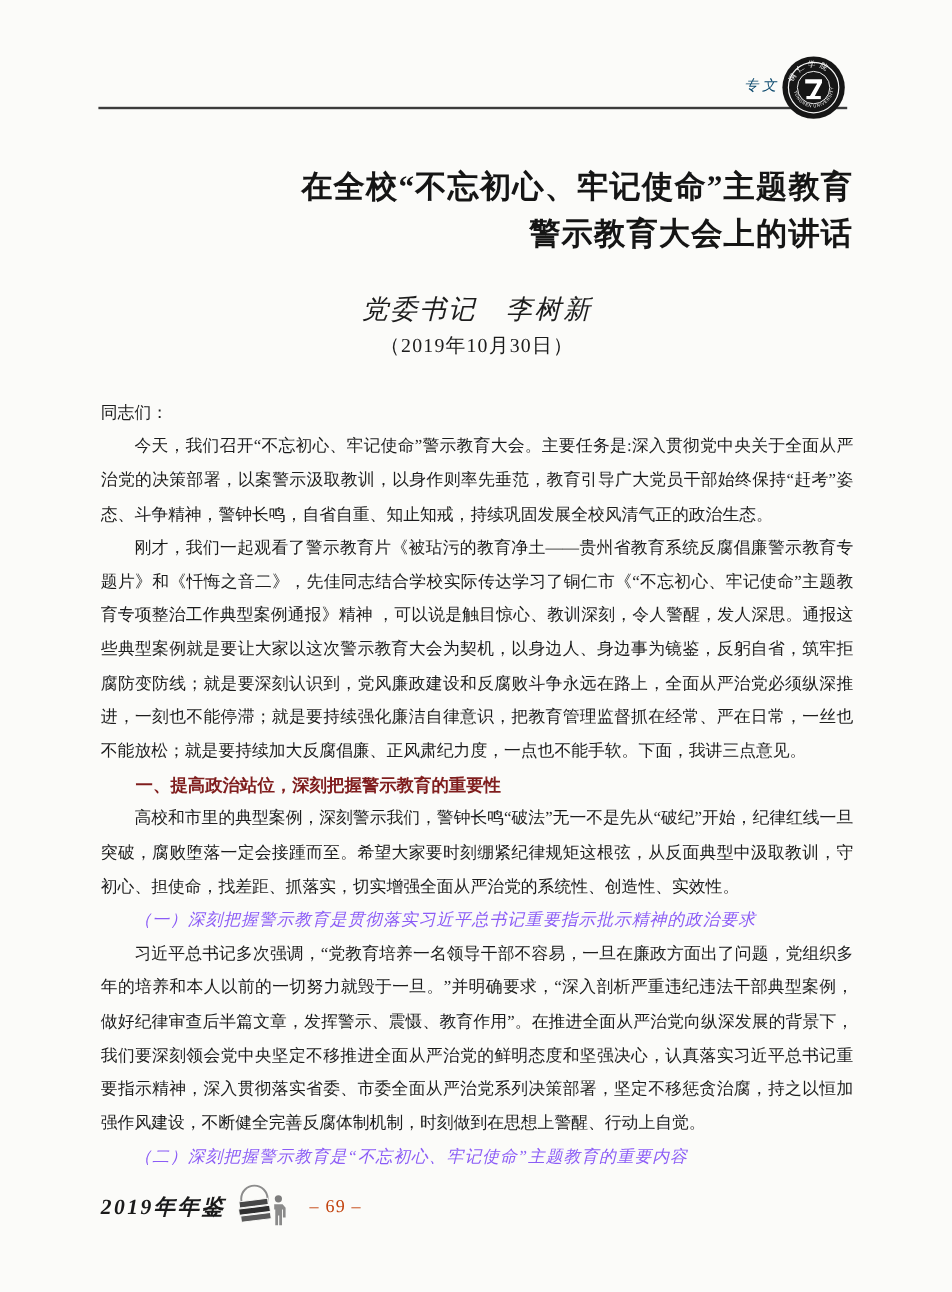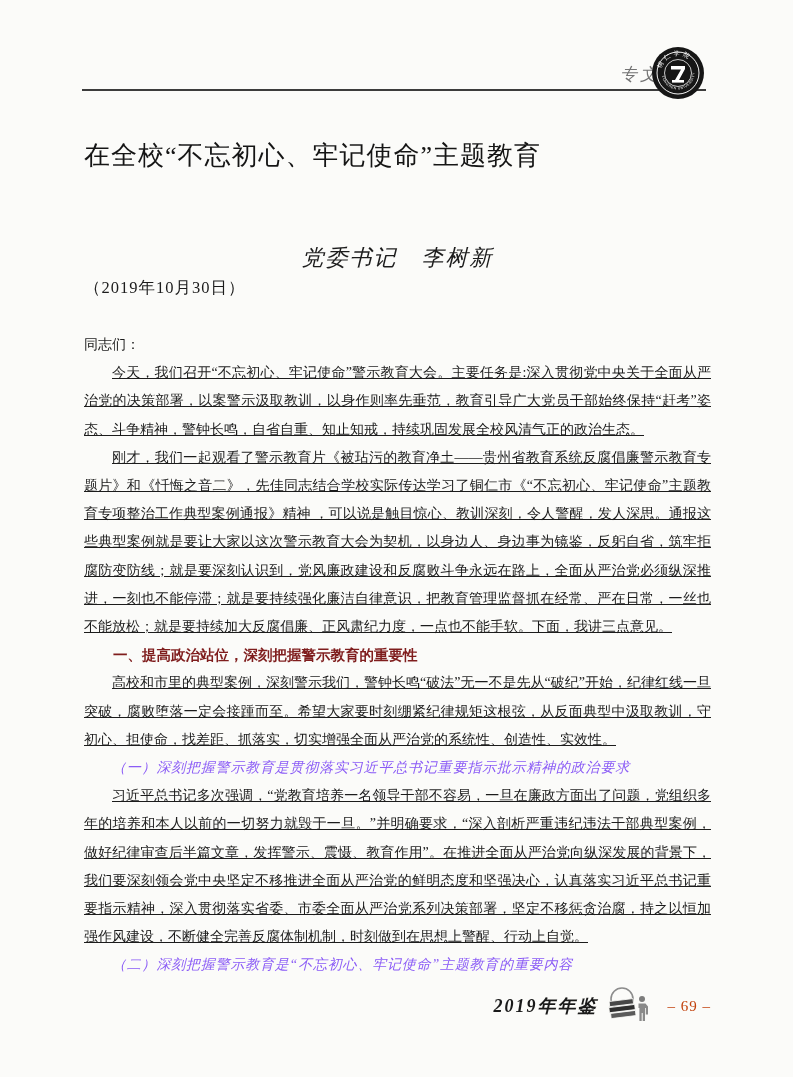--- a/index.html
+++ b/index.html
@@ -11,61 +11,61 @@
   }
   .page{position:absolute;inset:0;}
 
   
   .header-rule{
     position:absolute;left:82px;top:89px;width:624px;height:2px;
     background:#3c3c3c;
   }
   .category-label{
     position:absolute;left:620px;top:63px;
-    font-size:17px;font-style:italic;letter-spacing:3px;color:#737373;
+    font-size:12px;font-style:italic;letter-spacing:3px;color:#0c4a6e;
   }
   .seal{position:absolute;left:651px;top:45px;width:54px;height:56px;}
 
   
   .doc-title{
     position:absolute;left:84px;top:136px;width:627px;
-    text-align:left;font-weight:normal;font-size:26px;line-height:39px;
+    text-align:right;font-weight:bold;font-size:26px;line-height:39px;
     letter-spacing:1px;color:#151515;
   }
   .byline{
     position:absolute;left:84px;top:243px;width:627px;
     text-align:center;font-size:22px;font-style:italic;letter-spacing:2px;
   }
   .pub-date{
     position:absolute;left:84px;top:277px;width:627px;
-    text-align:left;font-size:16.5px;letter-spacing:1px;
+    text-align:center;font-size:16.5px;letter-spacing:1px;
   }
 
   
   .content{
     position:absolute;left:84px;top:331px;width:627px;height:652px;
     overflow:hidden;
     font-size:14px;line-height:28.2px;text-align:justify;
   }
   .content p{margin:0;}
-  .para{text-indent:2em;text-decoration:underline;}
+  .para{text-indent:2em;}
   .salutation{text-indent:0;}
   .section-heading{
     text-indent:2em;font-weight:bold;font-size:14.5px;
     font-family:"Liberation Sans","DejaVu Sans",sans-serif;
     color:#7f1d1d;
   }
   .sub-heading{
     text-indent:2em;font-style:italic;letter-spacing:0.8px;color:#8b5cf6;
   }
 
   
   .footer{
     position:absolute;left:84px;top:986px;width:627px;height:40px;
-    display:flex;justify-content:flex-end;align-items:center;gap:7px;
+    display:flex;align-items:center;gap:7px;
   }
   .yearbook-label{
     font-size:18px;font-weight:bold;font-style:italic;letter-spacing:2px;
     color:#1a1a1a;
   }
   .mascot{width:46px;height:40px;flex:0 0 auto;}
   .page-number{
     font-size:15px;letter-spacing:1px;margin-left:10px;color:#c2410c;
     white-space:pre;
   }
@@ -91,20 +91,21 @@
     </text>
     <text font-size="3.4" fill="#ffffff" letter-spacing="0.6" font-family="'Liberation Sans',sans-serif">
       <textPath href="#arcBot" startOffset="6%">TONGREN UNIVERSITY</textPath>
     </text>
     <path d="M 20,21 h 14 v 3 l -6,11 h -4 l 6,-10.5 h -10 z" fill="#ffffff"></path>
     <rect x="21" y="35" width="12" height="2.6" fill="#ffffff"></rect>
   </svg>
 
   <div class="doc-title">
     <div>在全校“不忘初心、牢记使命”主题教育</div>
+    <div>警示教育大会上的讲话</div>
   </div>
 
   <div class="byline">党委书记　李树新</div>
   <div class="pub-date">（2019年10月30日）</div>
 
   <div class="content">
     <p class="salutation">同志们：</p>
     <p class="para">今天，我们召开“不忘初心、牢记使命”警示教育大会。主要任务是:深入贯彻党中央关于全面从严治党的决策部署，以案警示汲取教训，以身作则率先垂范，教育引导广大党员干部始终保持“赶考”姿态、斗争精神，警钟长鸣，自省自重、知止知戒，持续巩固发展全校风清气正的政治生态。</p>
     <p class="para">刚才，我们一起观看了警示教育片《被玷污的教育净土——贵州省教育系统反腐倡廉警示教育专题片》和《忏悔之音二》，先佳同志结合学校实际传达学习了铜仁市《“不忘初心、牢记使命”主题教育专项整治工作典型案例通报》精神 ，可以说是触目惊心、教训深刻，令人警醒，发人深思。通报这些典型案例就是要让大家以这次警示教育大会为契机，以身边人、身边事为镜鉴，反躬自省，筑牢拒腐防变防线；就是要深刻认识到，党风廉政建设和反腐败斗争永远在路上，全面从严治党必须纵深推进，一刻也不能停滞；就是要持续强化廉洁自律意识，把教育管理监督抓在经常、严在日常，一丝也不能放松；就是要持续加大反腐倡廉、正风肃纪力度，一点也不能手软。下面，我讲三点意见。</p>
     <p class="section-heading">一、提高政治站位，深刻把握警示教育的重要性</p>

